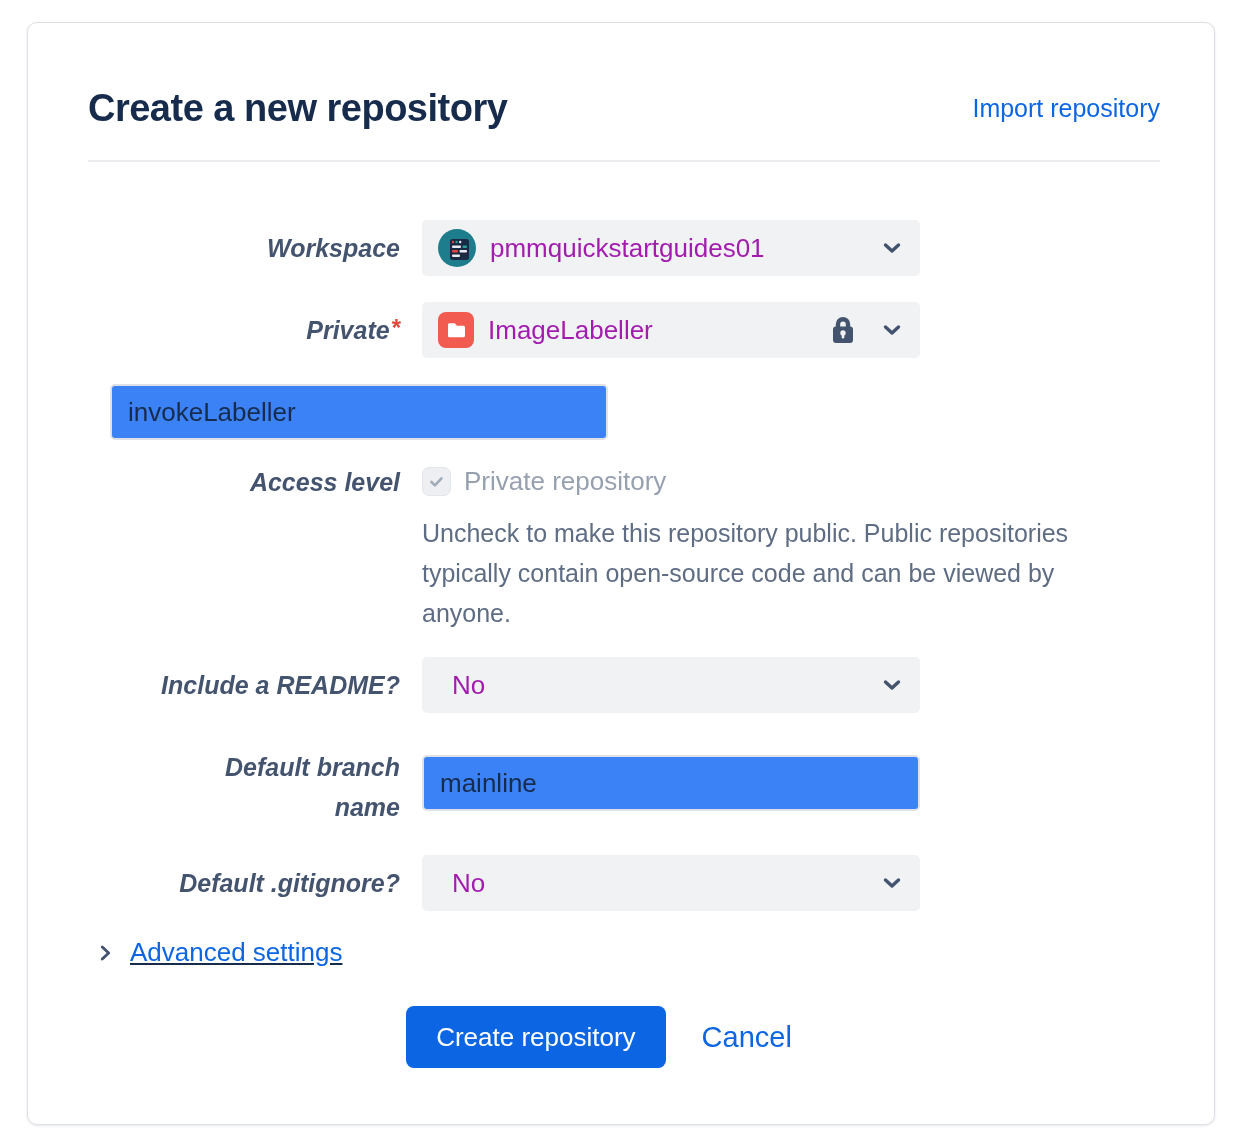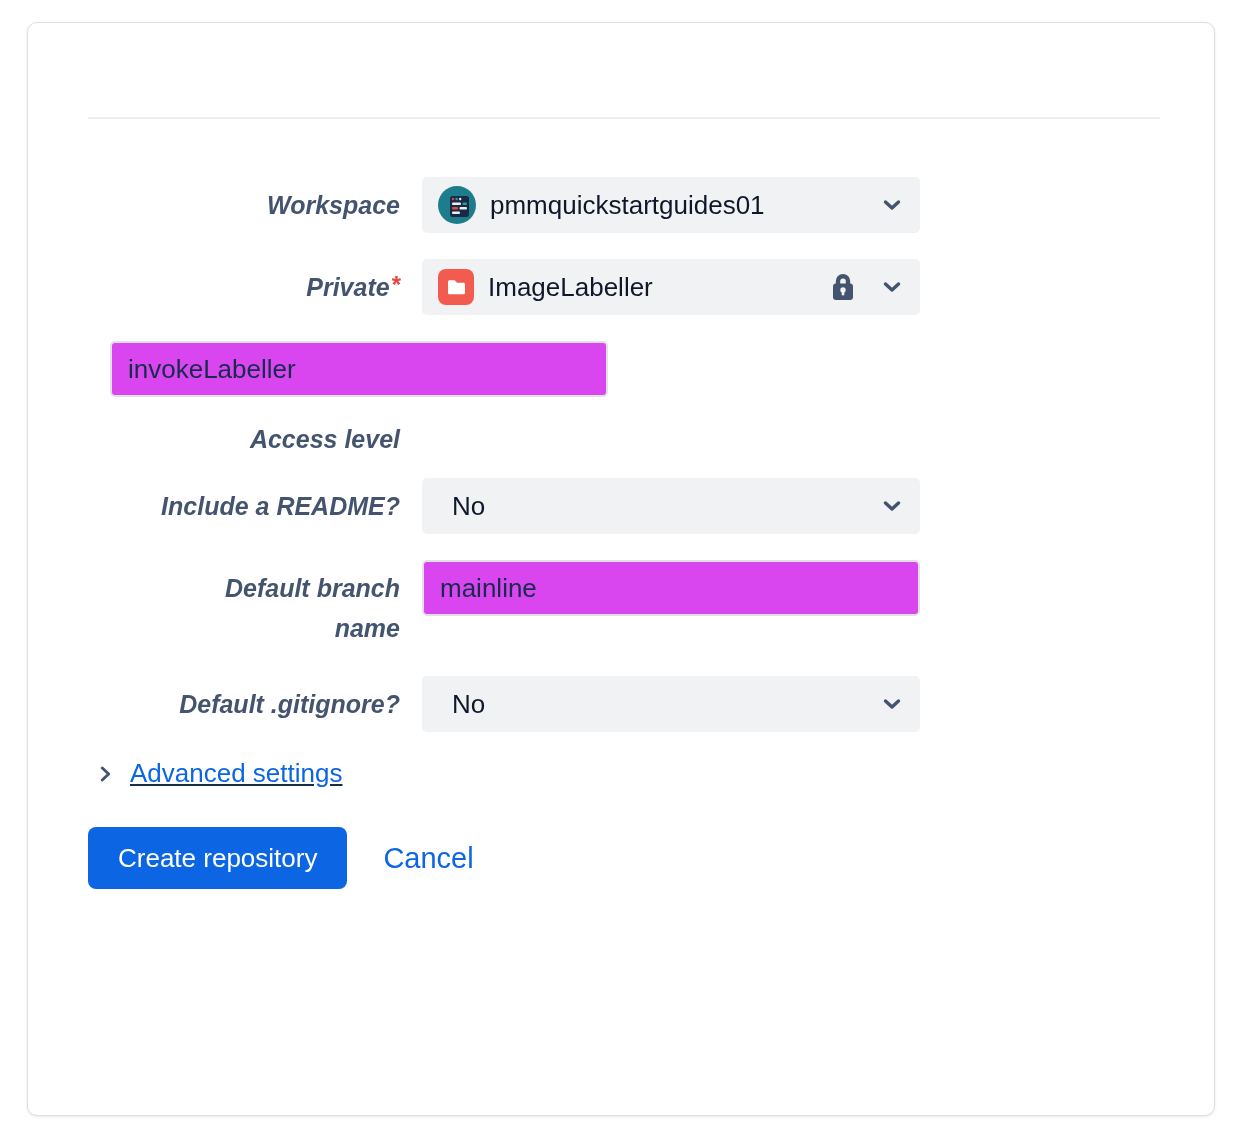--- a/index.html
+++ b/index.html
@@ -71,32 +71,32 @@
     height: 56px;
     background: #F1F2F4;
     border-radius: 5px;
     display: flex;
     align-items: center;
     padding: 0 16px;
     cursor: pointer;
   }
   .select-value {
     font-size: 26px;
-    color: #0f172a;
+    color: #a21caf;
     margin-left: 14px;
   }
   .select-value.no-icon { }
   .chevron { margin-left: auto; display: flex; align-items: center; }
   .lock { margin-left: auto; display: flex; align-items: center; }
   .lock + .chevron { margin-left: 24px; }
   .avatar, .project-avatar { display: flex; align-items: center; }
   .text-input {
     width: 498px;
     height: 56px;
-    background: #d946ef;
+    background: #3b82f6;
     border: 2px solid #DFE1E6;
     border-radius: 5px;
     font-size: 26px;
     color: #172B4D;
     padding: 0 16px;
     font-family: "Liberation Sans", sans-serif;
     outline: none;
   }
   .access-row { align-items: flex-start; margin-bottom: 24px; }
   .access-row .label-col { padding-top: 2px; }
@@ -114,21 +114,21 @@
     font-size: 26px;
     color: #96A0AF;
   }
   .help-text {
     width: 676px;
     margin: 16px 0 0 0;
     font-size: 25px;
     line-height: 40px;
     color: #5E6C84;
   }
-  .branch-row { align-items: flex-start; margin-bottom: 28px; }
+  .branch-row { align-items: center; margin-bottom: 28px; }
   .branch-row .label-col { padding-top: 8px; }
   .branch-label-inner {
     display: inline-block;
     max-width: 205px;
     line-height: 40px;
   }
   .advanced {
     display: flex;
     align-items: center;
     margin: 24px 0 0 6px;
@@ -136,21 +136,21 @@
     width: fit-content;
     text-decoration: underline;
   }
   .advanced-label {
     margin-left: 14px;
     font-size: 26px;
     color: var(--accent-blue, #0C66E4);
   }
   .footer {
     display: flex;
-    justify-content: flex-start;
+    justify-content: center;
     align-items: center;
     margin-top: 38px;
     padding-right: 50px;
     gap: 36px;
   }
   .primary-btn {
     height: 62px;
     padding: 0 30px;
     background: var(--accent-blue, #0C66E4);
     color: #ffffff;
@@ -160,20 +160,24 @@
     border-radius: 8px;
     cursor: pointer;
   }
   .cancel-link { font-size: 29px; }
 </style>
 </head>
 <body>
 
 <div class="card">
 
+  <div class="card-header">
+    <h1 class="page-title">Create a new repository</h1>
+    <a class="link import-link">Import repository</a>
+  </div>
 
   <hr class="divider">
 
   <div class="form">
 
     <div class="form-row">
       <div class="label-col">Workspace</div>
       <div class="field-col">
         <div class="select">
           <span class="avatar">
@@ -231,20 +235,31 @@
     </div>
 
     <div class="form-row">
       <div class="field-col">
         <input type="text" class="text-input" value="invokeLabeller" style="">
       </div>
     </div>
 
     <div class="form-row access-row">
       <div class="label-col">Access level</div>
+      <div class="field-col">
+        <div class="checkbox-line">
+          <span class="checkbox">
+            <svg width="17" height="17" viewBox="0 0 17 17" fill="none">
+              <path d="M3.5 9l3.4 3.4 6.6-7" stroke="#A2ABB8" stroke-width="2.6" stroke-linecap="round" stroke-linejoin="round"></path>
+            </svg>
+          </span>
+          <span class="checkbox-label">Private repository</span>
+        </div>
+        <p class="help-text">Uncheck to make this repository public. Public repositories typically contain open-source code and can be viewed by anyone.</p>
+      </div>
     </div>
 
     <div class="form-row">
       <div class="label-col">Include a README?</div>
       <div class="field-col">
         <div class="select">
           <span class="select-value no-icon">No</span>
           <span class="chevron">
             <svg width="24" height="24" viewBox="0 0 24 24" fill="none">
               <path d="M5.5 9l6.5 6 6.5-6" stroke="#44546F" stroke-width="3.4" stroke-linecap="round" stroke-linejoin="round"></path>

